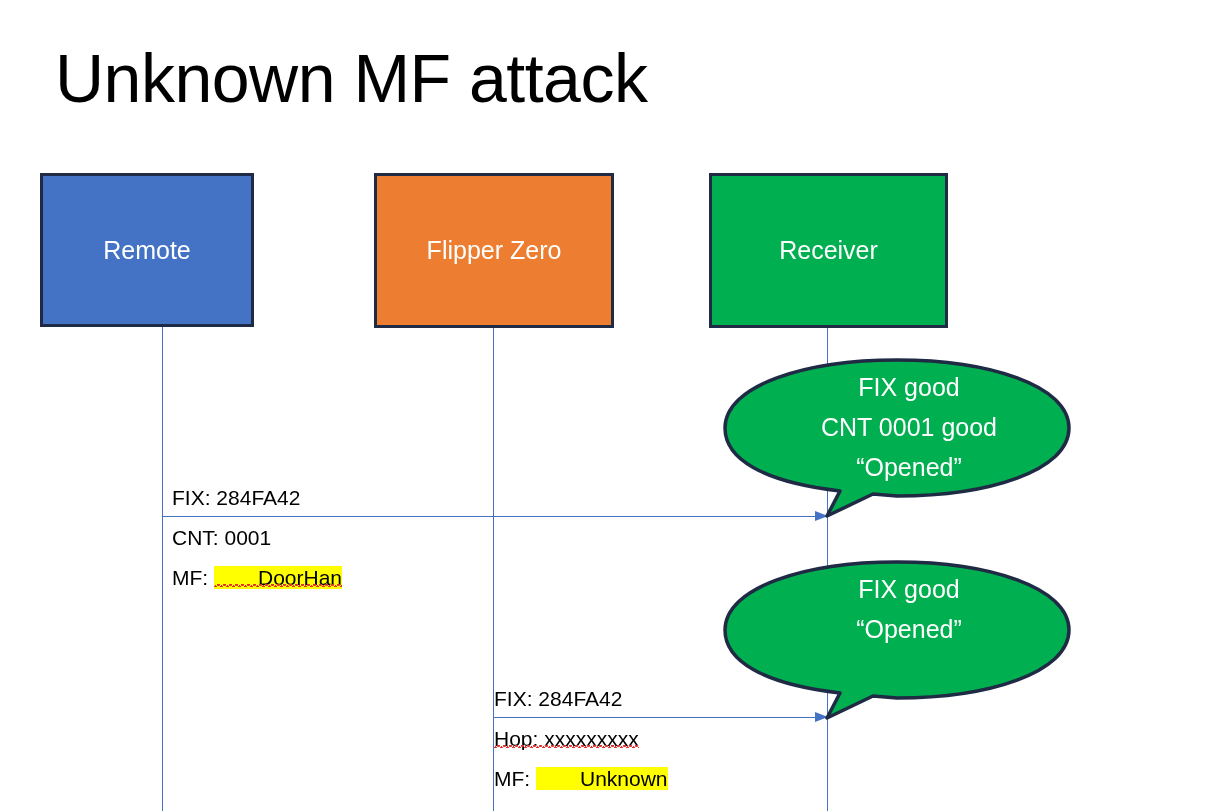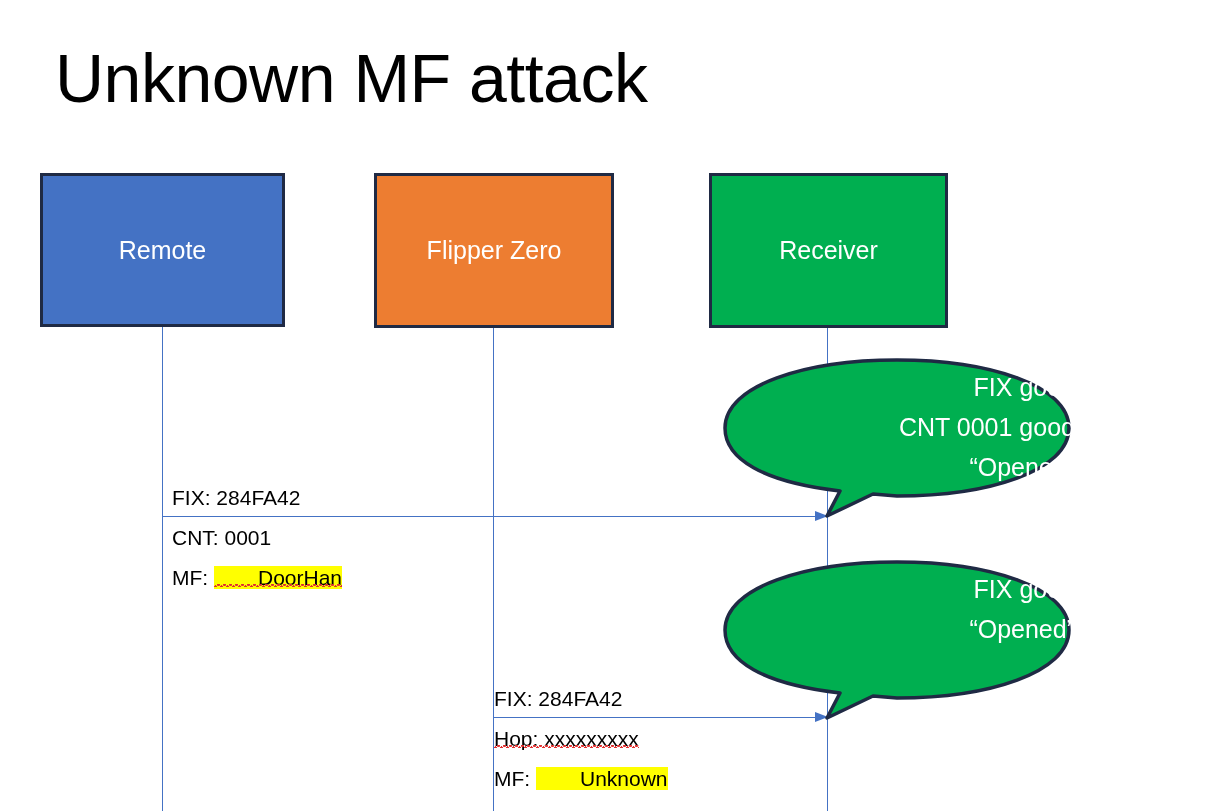--- a/index.html
+++ b/index.html
@@ -37,21 +37,21 @@
     position: absolute;
     box-sizing: border-box;
     border: 3px solid #1F2A44;
     display: flex;
     align-items: center;
     justify-content: center;
     color: #ffffff;
     font-size: 25px;
     font-weight: 400;
   }
-  #actor-remote   { left: 40px;  top: 173px; width: 245px; height: 154px; background: #4472C4; }
+  #actor-remote   { left: 40px;  top: 173px; width: 214px; height: 154px; background: #4472C4; }
   #actor-flipper  { left: 374px; top: 173px; width: 240px; height: 155px; background: #ED7D31; }
   #actor-receiver { left: 709px; top: 173px; width: 239px; height: 155px; background: #00AF50; }
 
   
   .lifeline {
     position: absolute;
     width: 1px;
     background: #4472C4;
   }
   #lifeline-remote   { left: 162px; top: 327px; height: 484px; }
@@ -116,24 +116,24 @@
     position: absolute;
   }
   .bubble svg {
     position: absolute;
     left: 0;
     top: 0;
     overflow: visible;
   }
   .bubble-text {
     position: absolute;
-    left: 4px;
+    left: 12px;
     top: 0;
     width: 100%;
-    text-align: right;
+    text-align: center;
     color: #ffffff;
     font-size: 25px;
     line-height: 40px;
     pointer-events: none;
   }
   .bubble-text .line { display: block; }
 
   #bubble-1 { left: 723px; top: 358px; width: 348px; height: 160px; }
   #bubble-1 .bubble-text { padding-top: 9px; }
   #bubble-2 { left: 723px; top: 560px; width: 348px; height: 160px; }

